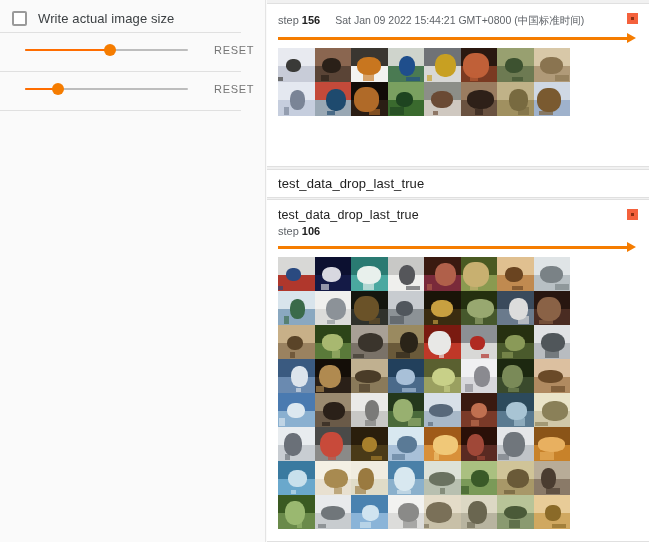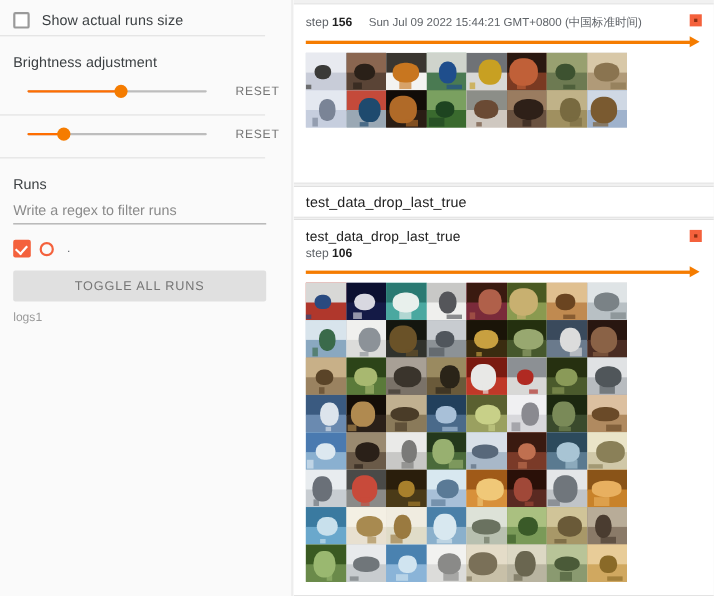--- a/index.html
+++ b/index.html
@@ -345,28 +345,27 @@
 </head>
 <body>
 
 <div id="app">
 
   <div class="sidebar">
 
     <div class="side-section">
       <div class="check-row">
         <span class="cbox"></span>
-        <span class="check-label">Show actual runs size</span>
+        <span class="check-label">Write actual image size</span>
       </div>
     </div>
 
     <div class="divider"></div>
 
     <div class="side-section">
-      <div class="sec-title">Brightness adjustment</div>
       <div class="slider-row">
         <div class="slider-wrap">
           <div class="track"></div>
           <div class="track-fill" id="bright-fill" style="width: 52%;"></div>
           <div class="thumb" id="bright-thumb" style="left: 52%;"></div>
         </div>
         <span class="reset-link">RESET</span>
       </div>
     </div>
 
@@ -378,44 +377,33 @@
           <div class="track"></div>
           <div class="track-fill" id="contrast-fill" style="width: 20%;"></div>
           <div class="thumb" id="contrast-thumb" style="left: 20%;"></div>
         </div>
         <span class="reset-link">RESET</span>
       </div>
     </div>
 
     <div class="divider"></div>
 
-    <div class="side-section">
-      <div class="runs-title">Runs</div>
-      <input class="regex-input" type="text" placeholder="Write a regex to filter runs" style="">
-      <div class="run-row">
-        <span class="run-cbox"></span>
-        <span class="run-circle"></span>
-        <span class="run-dot-label">.</span>
-      </div>
-      <button class="toggle-btn">TOGGLE ALL RUNS</button>
-      <div class="logs-label">logs1</div>
-    </div>
   </div>
 
   <div class="main">
 
     <div class="card card-top">
       <div class="card-inner">
         <div class="close-marker"></div>
         <div class="meta-line">
           <span class="meta-step">
             <span>step</span>
             <b>156</b>
           </span>
-          <span class="meta-time">Sun Jul 09 2022 15:44:21 GMT+0800 (中国标准时间)</span>
+          <span class="meta-time">Sat Jan 09 2022 15:44:21 GMT+0800 (中国标准时间)</span>
         </div>
         <div class="step-slider">
           <div class="step-track"></div>
           <div class="step-thumb"></div>
         </div>
         <div class="grid cols8" id="grid-top">
             <div class="cell" style="background: rgb(200, 204, 216);">
               <div class="sky" style="background: rgb(232, 234, 240);"></div>
               <div class="gnd" style="background: rgb(200, 204, 216);"></div>
               <div class="blob" style="width: 40%; height: 38%; left: 22%; top: 33%; background: rgb(58, 58, 56);"></div>

